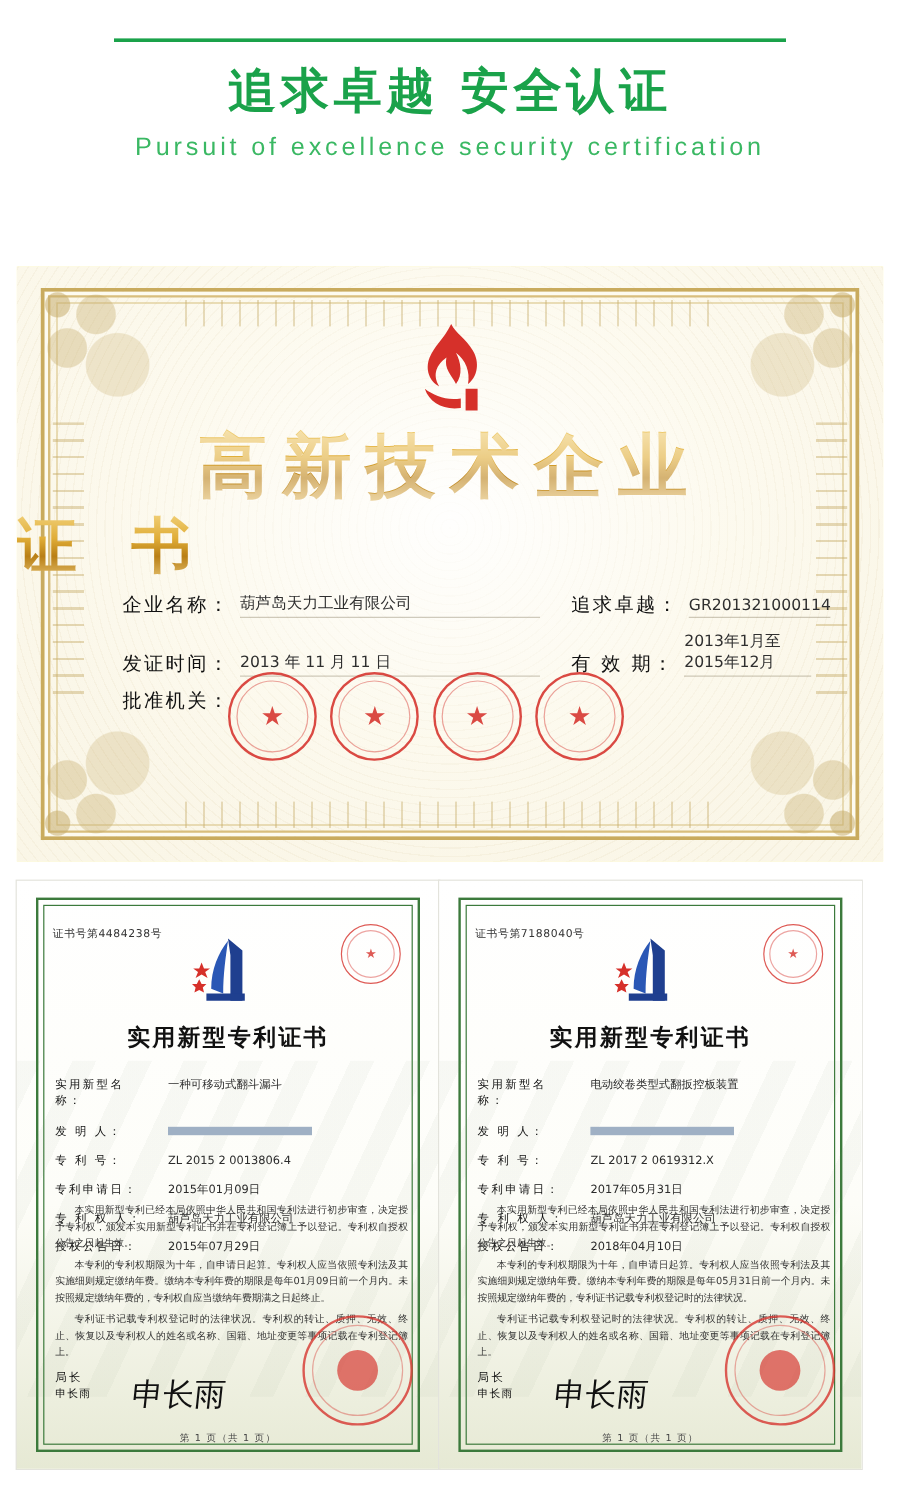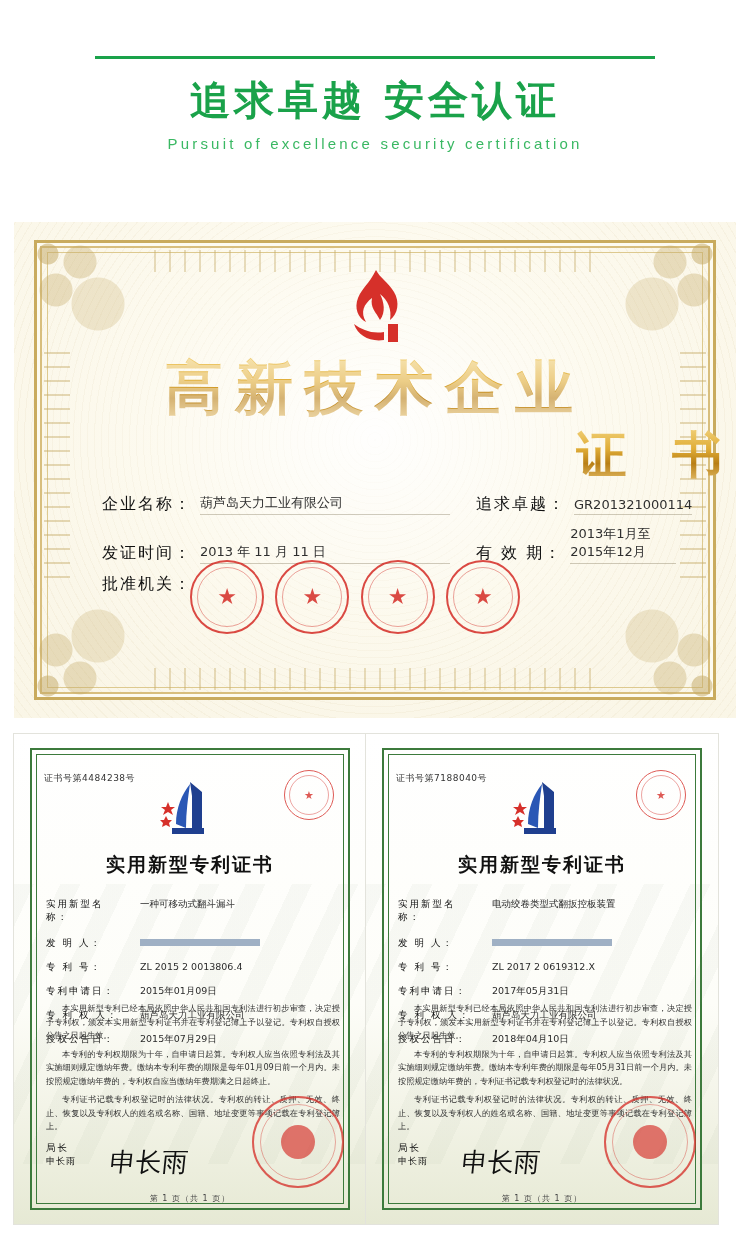--- a/index.html
+++ b/index.html
@@ -7,38 +7,38 @@
     width:750px;height:1241px;
     background:#ffffff;
     font-family:"Liberation Sans","DejaVu Sans",sans-serif;
     overflow:hidden;
   }
   .page{position:relative;width:750px;height:1241px;}
 
   
   .header{
     width:750px;
-    padding-top:56px;
+    padding-top:32px;
     text-align:center;
     box-sizing:border-box;
   }
   .header-rule{
     width:560px;height:3px;background:#1aa24a;margin:0 auto 18px auto;
   }
   .header-cn{
     font-size:40px;
     letter-spacing:4px;
     color:#1aa24a;
     font-weight:bold;
     line-height:1.15;
     font-family:"DejaVu Sans","Liberation Sans",sans-serif;
   }
   .header-en{
     margin-top:12px;
-    font-size:15px;
+    font-size:21px;
     letter-spacing:3.2px;
     color:#3ab863;
     font-family:"Liberation Sans",sans-serif;
   }
 
   
   .cert-wrap{
     position:absolute;left:14px;top:222px;width:722px;height:496px;
     background:#fef9c3;
     overflow:hidden;
@@ -95,21 +95,21 @@
   }
   .cert-title{
     position:absolute;left:0;right:0;top:128px;text-align:center;
     font-size:58px;font-weight:bold;letter-spacing:12px;
     font-family:"DejaVu Sans","Liberation Sans",sans-serif;
     background:linear-gradient(#f5d98a 0%,#e0ad37 40%,#b97f15 62%,#f2d489 100%);
     -webkit-background-clip:text;background-clip:text;color:transparent;
     text-shadow:0 1px 0 rgba(255,255,255,.4);
   }
   .cert-title2{
-    position:absolute;left:0;right:0;top:200px;text-align:right;
+    position:absolute;left:0;right:0;top:200px;text-align:left;
     font-size:50px;font-weight:bold;letter-spacing:14px;
     font-family:"DejaVu Sans","Liberation Sans",sans-serif;
     background:linear-gradient(#f5d98a 0%,#e0ad37 40%,#b97f15 62%,#f2d489 100%);
     -webkit-background-clip:text;background-clip:text;color:transparent;
   }
 
   .fields{
     position:absolute;left:88px;right:60px;top:272px;
     font-size:15px;color:#2a2a2a;
   }

